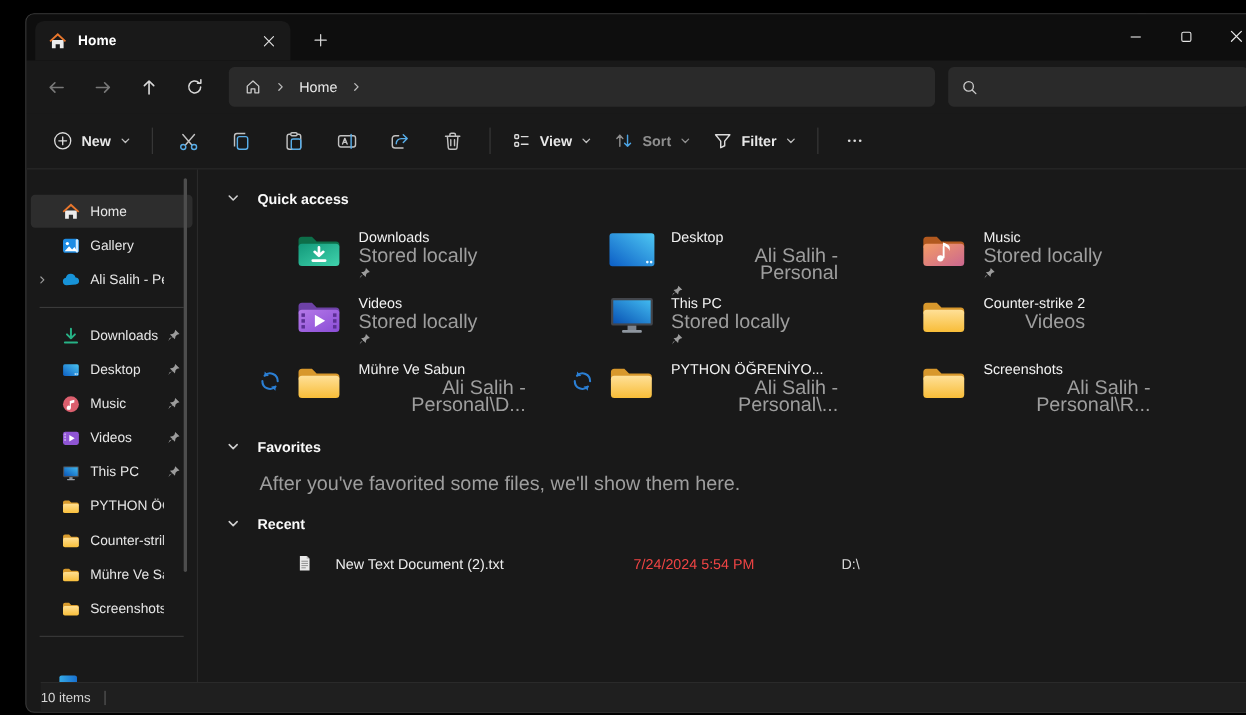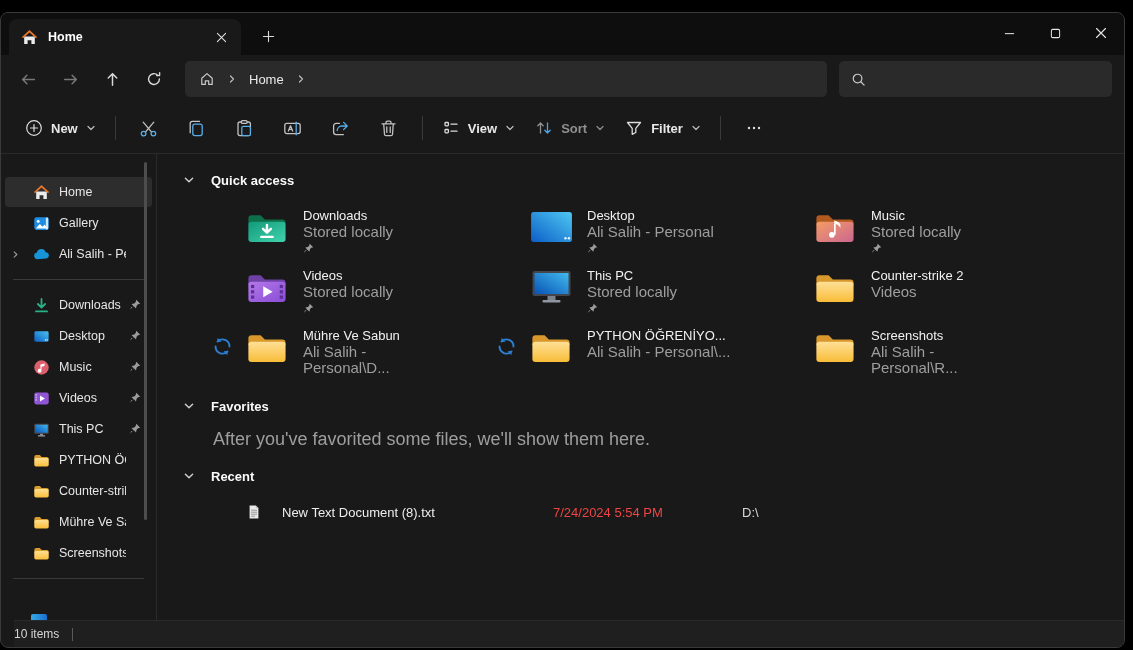--- a/index.html
+++ b/index.html
@@ -1,18 +1,18 @@
 <!DOCTYPE html>
 <html><head>
 <meta charset="utf-8">
 <style>
   * { margin:0; padding:0; box-sizing:border-box; }
   html,body { width:1133px; height:650px; background:#000; overflow:hidden;
     font-family:"Liberation Sans", sans-serif; color:#f0f0f0; }
-  .screen { position:relative; width:1019px; height:650px; }
+  .screen { position:relative; width:1019px; height:650px;margin-left:23px; }
 
   
   .window { position:absolute; left:0; top:12px; width:1125px; height:636px;
     background:#191919; border:1px solid #3a3a3a; border-radius:8px; overflow:hidden; }
 
   .tabbar { height:42px; background:#0e0e0e; position:relative; display:flex; align-items:flex-end; }
   .tab { margin-left:8px; width:232px; height:36px; background:#191919;
     border-radius:8px 8px 0 0; display:flex; align-items:center; padding:0 8px 0 12px; gap:10px; }
   .tab-title { font-size:12.5px; font-weight:700; color:#ffffff; }
   .tab-close { margin-left:auto; width:24px; height:24px; display:flex; align-items:center; justify-content:center; border-radius:4px; }
@@ -55,21 +55,21 @@
     background:linear-gradient(90deg,#35a9e6,#1870cf); }
 
   .main { flex:1; position:relative; padding-top:16px; overflow:hidden; }
   .section-header { display:flex; align-items:center; padding-left:26px; height:20px; font-size:13px; font-weight:700; color:#fafafa; }
   .section-header .chev { width:12px; height:12px; margin-right:16px; color:#cfcfcf; }
   .qa-grid { margin:18px 0 0 14px; display:grid; grid-template-columns:repeat(3,284px); grid-auto-rows:60px; }
   .qa-cell { position:relative; padding-left:75px; display:flex; align-items:flex-start; gap:14px; }
   .qa-sync { position:absolute; left:41px; top:8px; width:21px; height:21px; display:flex; }
   .qa-icon { width:43px; height:34px; display:flex; flex:0 0 auto; margin-top:2px; }
   .qa-title { font-size:13px; color:#f2f2f2; line-height:16px; }
-  .qa-sub { font-size:15px; color:#9e9e9e; line-height:16px; }
+  .qa-sub { font-size:18px; color:#9e9e9e; line-height:16px;text-align:right; }
   .qa-pin { width:11px; height:11px; display:block; margin-top:3px; }
   .fav-msg { margin-top:13px; padding-left:56px; font-size:18px; color:#9e9e9e; }
   .fav-header { margin-top:8px; }
   .rec-header { margin-top:16px; }
   .rec-row { margin-top:18px; display:flex; align-items:center; padding-left:89px; font-size:13px; }
   .rec-icon { width:16px; height:16px; display:flex; flex:0 0 auto; }
   .rec-name { margin-left:20px; width:271px; color:#ededed; }
   .rec-date { width:189px; color:#ef4444; }
   .rec-loc { color:#d6d6d6; }
 
@@ -782,21 +782,21 @@
             <div class="rec-row">
               <span class="rec-icon">
                 <svg viewBox="0 0 16 16">
                   <path d="M3.6 1.4h6.2l2.6 2.6v10.6H3.6z" fill="#e9e9e9"></path>
                   <path d="M9.8 1.4l2.6 2.6H9.8z" fill="#b9b9b9"></path>
                   <g stroke="#8f8f8f" stroke-width=".9">
                     <path d="M5 6.2h6M5 8.2h6M5 10.2h6M5 12.2h4"></path>
                   </g>
                 </svg>
               </span>
-              <span class="rec-name">New Text Document (8).txt</span>
+              <span class="rec-name">New Text Document (2).txt</span>
               <span class="rec-date">7/24/2024 5:54 PM</span>
               <span class="rec-loc">D:\</span>
             </div>
           </div>
       </div>
     </div>
 
     <div class="statusbar">
       <span>10 items</span>
       <span class="status-sep"></span>

